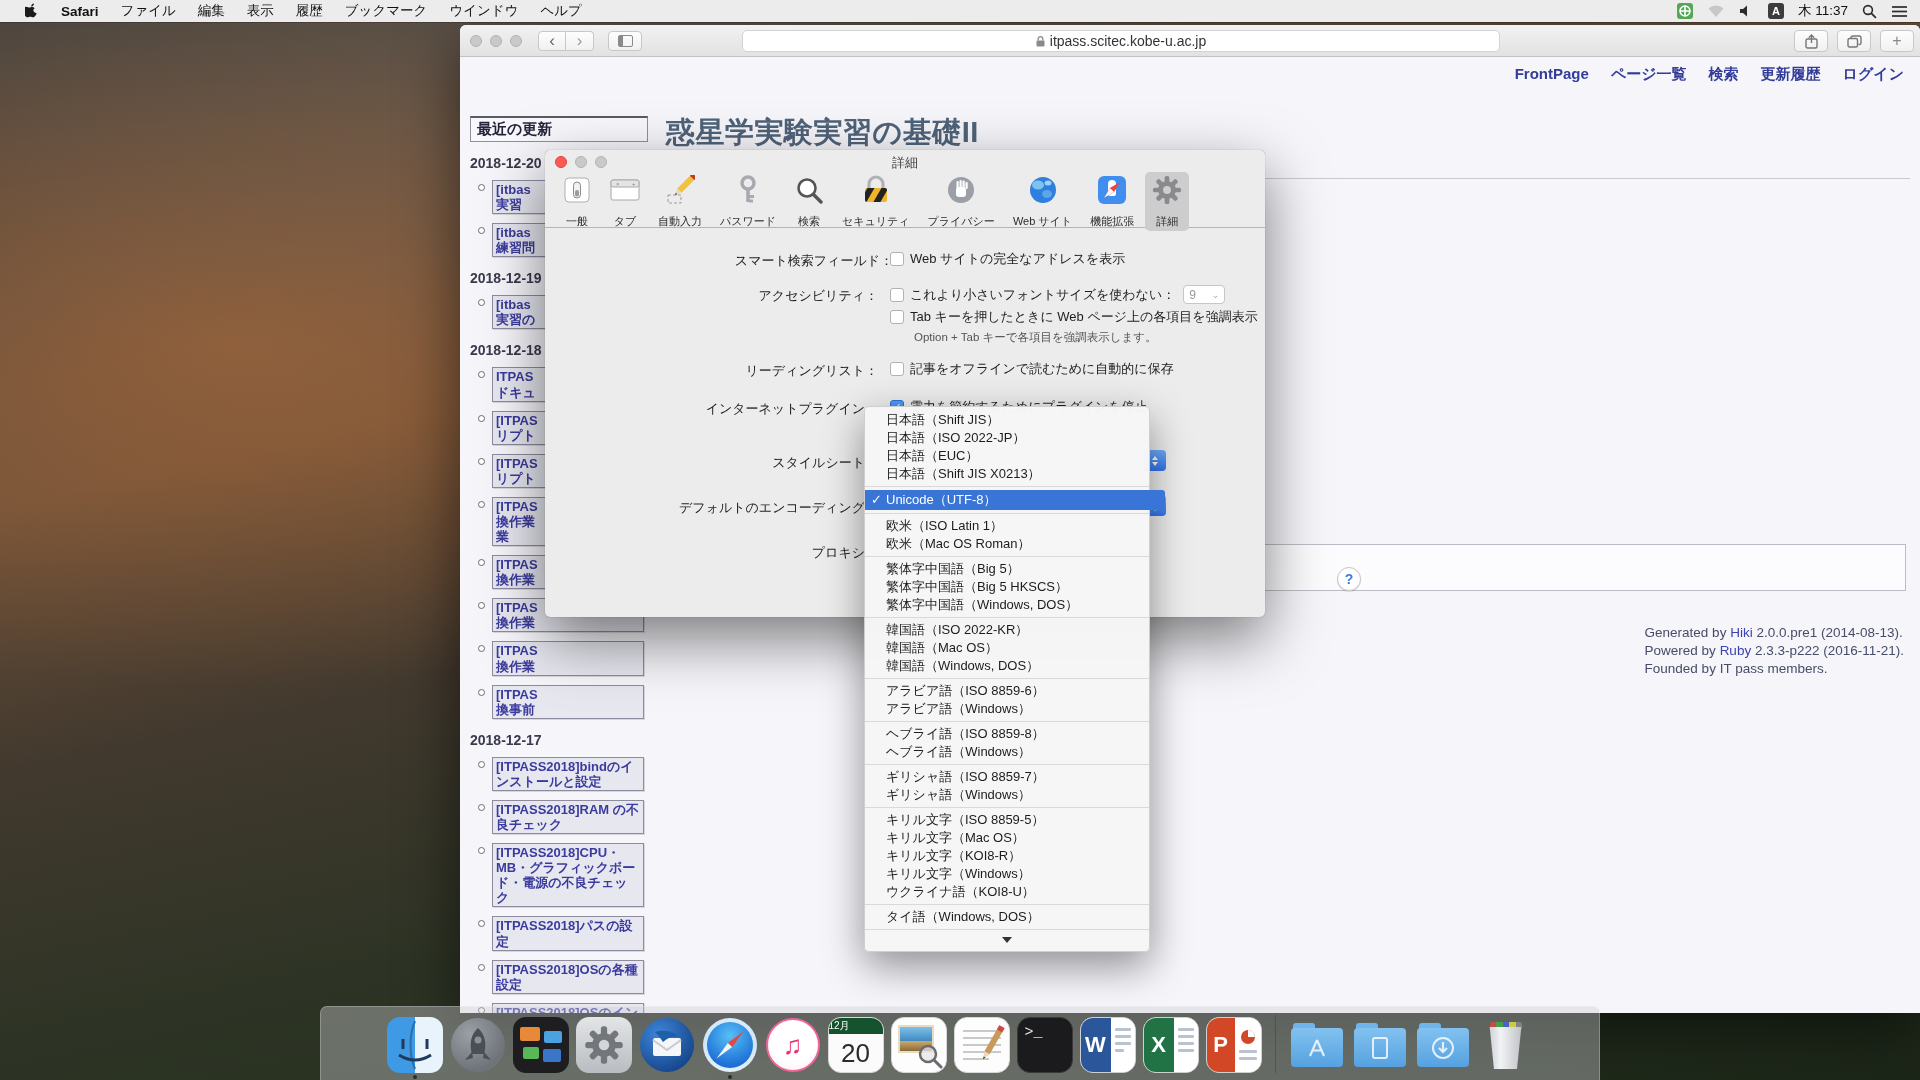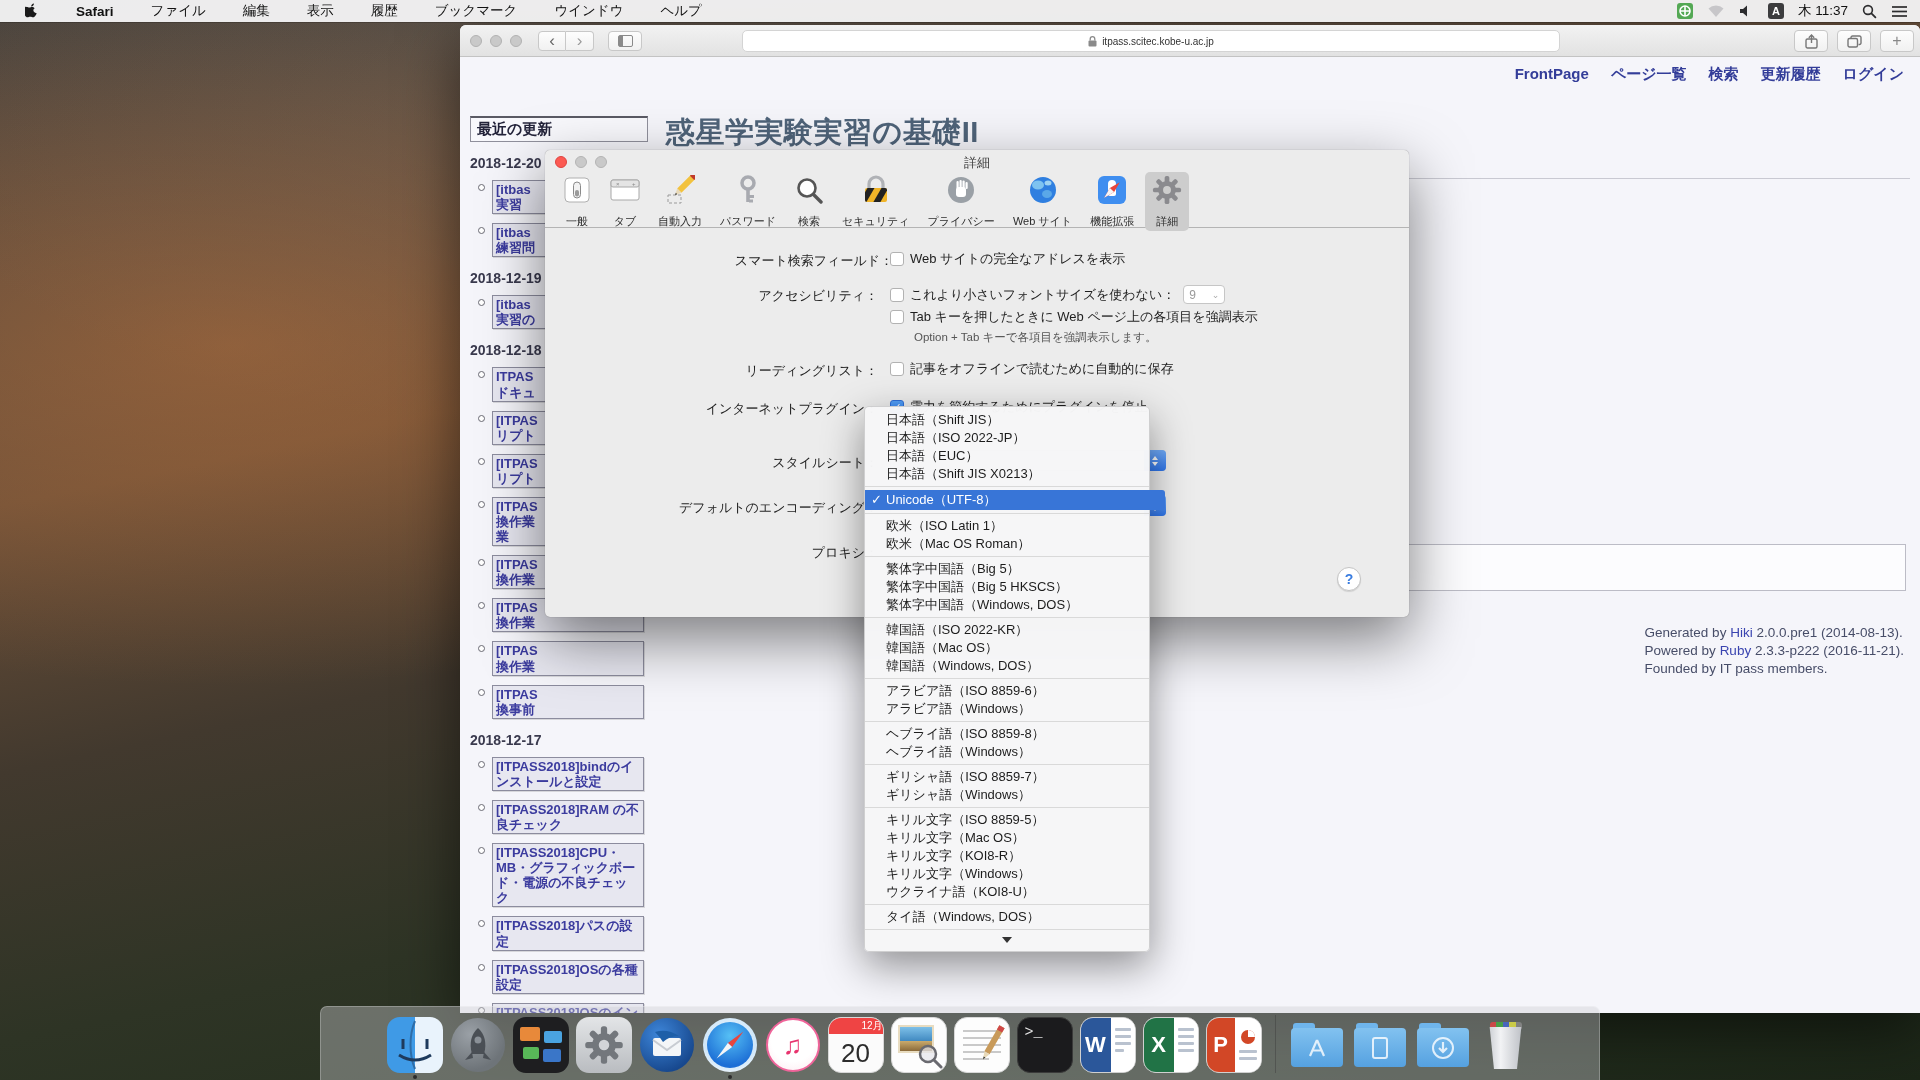--- a/index.html
+++ b/index.html
@@ -7,43 +7,43 @@
   body { font-family:"Liberation Sans","DejaVu Sans",sans-serif; }
   #screen { position:relative; width:1920px; height:1080px; overflow:hidden;
     background:
       radial-gradient(60% 45% at 12% 32%, rgba(190,115,60,.50), rgba(0,0,0,0) 70%),
       radial-gradient(50% 40% at 30% 12%, rgba(120,110,100,.35), rgba(0,0,0,0) 70%),
       linear-gradient(168deg,#4a443e 0%,#5a4a3c 22%,#6b4f38 34%,#42392e 52%,#2e3425 70%,#25301f 84%,#1c2618 100%);
   }
   
   .menubar { position:absolute; left:0; top:0; width:1920px; height:22px; background:rgba(247,247,248,.94);
     display:flex; align-items:center; font-size:13.5px; color:#111; box-shadow:0 1px 0 rgba(0,0,0,.18); z-index:40;}
-  .menubar .left { display:flex; align-items:center; gap:15px; padding-left:14px; }
+  .menubar .left { display:flex; align-items:center; gap:0; padding-left:14px; }
   .mb-item { padding:0 11px; height:22px; display:flex; align-items:center; white-space:nowrap;}
   .mb-app { font-weight:bold; }
   .menubar .right { margin-left:auto; display:flex; align-items:center; gap:14px; padding-right:12px; }
   .stat-ic { display:flex; align-items:center; }
   .inputsrc { width:16px; height:16px; background:#3c3c3e; color:#fff; border-radius:3px; font-size:11px; font-weight:bold; display:flex; align-items:center; justify-content:center;}
   .mb-time { font-size:13.5px; }
   
   .safari { position:absolute; left:460px; top:25px; width:1460px; height:988px; border-radius:6px 6px 0 0;
     box-shadow:0 18px 60px rgba(0,0,0,.55); background:#f5f5fa; z-index:5; }
   .sf-toolbar { position:absolute; left:0; top:0; right:0; height:32px; background:linear-gradient(#f2f2f2,#e2e2e2);
     border-bottom:1px solid #c3c3c3; border-radius:6px 6px 0 0; display:flex; align-items:center; }
   .lights { display:flex; gap:8px; padding:0 10px 0 10px;}
   .light { width:12px; height:12px; border-radius:50%; background:#c9c9c9; border:1px solid #b2b2b2;}
   .navbtn { width:28px; height:20px; border:1px solid #c8c8c8; background:linear-gradient(#fdfdfd,#f1f1f1); color:#9a9a9a;
     display:flex; align-items:center; justify-content:center; font-size:17px; line-height:1;}
   .navbtn.back { border-radius:4px 0 0 4px; color:#666;}
   .navbtn.fwd  { border-radius:0 4px 4px 0; border-left:none;}
   .sidebtn { margin-left:14px; width:34px; height:20px; border:1px solid #c8c8c8; border-radius:4px; background:linear-gradient(#fdfdfd,#f1f1f1); display:flex; align-items:center; justify-content:center;}
   .sidebtn .pane { width:15px; height:12px; border:1.5px solid #8a8a8a; border-radius:2px; position:relative;}
   .sidebtn .pane::before{ content:""; position:absolute; left:0; top:0; bottom:0; width:4px; background:#8a8a8a;}
-  .urlfield { position:absolute; left:282px; top:5px; width:818px; height:22px; background:#fff; border:1px solid #d4d4d4; border-radius:5px;
-    display:flex; align-items:center; justify-content:center; gap:5px; font-size:10px; color:#333;}
+  .urlfield { position:absolute; left:282px; top:5px; width:758px; height:22px; background:#fff; border:1px solid #d4d4d4; border-radius:5px;
+    display:flex; align-items:center; justify-content:center; gap:5px; font-size:14px; color:#333;}
   .tb-right { position:absolute; right:6px; top:5px; display:flex; gap:9px; align-items:center;}
   .tbbtn { width:34px; height:22px; border:1px solid #c8c8c8; border-radius:4px; background:linear-gradient(#fdfdfd,#f1f1f1);
     display:flex; align-items:center; justify-content:center; color:#777;}
   .plus { font-size:16px; color:#888; }
   
   .page { position:absolute; left:0; top:33px; right:0; bottom:0; background:#f5f5fa; overflow:hidden;}
   .sitenav { position:absolute; right:16px; top:7px; display:flex; gap:22px; font-size:15px; font-weight:bold; color:#333d99;}
   .sitenav span { cursor:pointer; }
   .pgtitle { position:absolute; left:206px; top:55px; font-size:29px; font-weight:bold; color:#4f6379; letter-spacing:.5px;}
   .pgrule { position:absolute; left:196px; top:120px; right:10px; height:1px; background:#c9c9d2;}
@@ -52,21 +52,21 @@
   .pgfooter a { color:#3a44b0; text-decoration:none;}
   
   .wsidebar { position:absolute; left:10px; top:58px; width:178px; }
   .ws-head { background:#f8f8fc; border:1px solid #90909c; border-top:2px solid #5a5a64; font-weight:bold; font-size:15px; color:#23233a; padding:2px 6px; margin-bottom:10px;}
   .ws-date { font-weight:bold; font-size:14px; color:#3a3a4e; margin:13px 0 9px 0;}
   .ws-item { display:flex; gap:7px; margin:0 0 9px 8px; align-items:flex-start;}
   .ws-bullet { width:7px; height:7px; border:1.5px solid #6a6a74; border-radius:50%; background:#fff; margin-top:4px; flex:none;}
   .ws-link { width:152px; background:#e7e7f0; border:1px solid #8c8c9e; box-shadow:1px 1px 0 rgba(0,0,0,.12);
     color:#3b3b9e; font-weight:bold; font-size:13px; line-height:1.16; padding:1px 3px; white-space:pre-line;}
   
-  .prefs { position:absolute; left:545px; top:150px; width:864px; height:467px; background:#ececec; border-radius:5px;
+  .prefs { position:absolute; left:545px; top:150px; width:720px; height:467px; background:#ececec; border-radius:5px;
     box-shadow:0 22px 60px rgba(0,0,0,.5), 0 0 1px rgba(0,0,0,.4); z-index:10;}
   .pf-titlebar { position:absolute; left:0; top:0; right:0; height:20px;}
   .pf-lights { position:absolute; left:10px; top:6px; display:flex; gap:8px;}
   .pf-light { width:12px; height:12px; border-radius:50%;}
   .pf-close { background:#fc5a52; border:1px solid #df4440;}
   .pf-dim { background:#c9c9c9; border:1px solid #b4b4b4;}
   .pf-title { position:absolute; left:0; right:0; top:4px; text-align:center; font-size:13px; color:#3c3c3c;}
   .pf-toolbar { position:absolute; left:0; top:20px; right:0; height:58px; border-bottom:1px solid #b4b4b4;
     display:flex; align-items:flex-start; padding:2px 0 0 10px; gap:4px;}
   .pf-tbitem { display:flex; flex-direction:column; align-items:center; gap:9px; padding:3px 7px 2px 7px; border-radius:5px; font-size:11px; color:#2c2c2c;}
@@ -115,21 +115,21 @@
   .ic-mc i { position:absolute; border-radius:2px;}
   .ic-sysprefs { background:linear-gradient(#e3e5e7,#b9bcc0); display:flex; align-items:center; justify-content:center;}
   .ic-tb { background:radial-gradient(circle at 35% 30%,#3d85d8,#17488e 75%); display:flex; align-items:center; justify-content:center;}
   .ic-safari { background:radial-gradient(circle at 50% 35%,#e8f4fd,#cfe6f8 60%,#ffffff); display:flex; align-items:center; justify-content:center;}
   .saf-face { width:46px; height:46px; border-radius:50%; background:radial-gradient(circle at 50% 30%,#56c0f5,#1d6fd6 75%); position:relative;}
   .needle { position:absolute; left:50%; top:50%; width:6px; height:38px; transform:translate(-50%,-50%) rotate(45deg);}
   .needle::before { content:""; position:absolute; left:0; top:0; width:0; height:0; border-left:3px solid transparent; border-right:3px solid transparent; border-bottom:19px solid #e8453c;}
   .needle::after { content:""; position:absolute; left:0; bottom:0; width:0; height:0; border-left:3px solid transparent; border-right:3px solid transparent; border-top:19px solid #f4f6f8;}
   .ic-itunes { background:radial-gradient(circle at 50% 40%,#ffffff 55%,#fde8ef); border:2px solid #f0649a; display:flex; align-items:center; justify-content:center; color:#e8336e; font-size:26px;}
   .ic-cal { background:#fbfbfb; overflow:hidden; display:flex; flex-direction:column; border:1px solid #d8d8d8;}
-  .cal-top { height:16px; background:#ef4444; color:#fff; font-size:10px; text-align:right; line-height:16px;}
+  .cal-top { height:16px; background:#14532d; color:#fff; font-size:10px; text-align:left; line-height:16px;}
   .cal-day { flex:1; display:flex; align-items:center; justify-content:center; font-size:26px; color:#2c2c2c; font-weight:300;}
   .ic-preview { background:#fdfdfd; border:1px solid #d8d8d8; position:relative; overflow:hidden;}
   .ic-textedit { background:#fdfdfd; border:1px solid #d8d8d8; position:relative; overflow:hidden;}
   .te-line { position:absolute; left:8px; right:8px; height:2px; background:#c9c9c9;}
   .ic-terminal { background:#1b1b1d; color:#e8e8e8; font-family:"Liberation Mono","DejaVu Sans Mono",monospace; font-size:15px; padding:6px 0 0 7px; border:1px solid #3a3a3a;}
   .ic-office { display:flex; overflow:hidden; background:#fff; border:1px solid #d0d0d0;}
   .off-l { width:30px; display:flex; align-items:center; justify-content:center; color:#fff; font-weight:bold; font-size:22px;}
   .off-r { flex:1; background:#fff; display:flex; flex-direction:column; gap:4px; padding:10px 4px 0 4px;}
   .off-r i { height:3px; background:#b9c2cf; border-radius:1px;}
   .ic-folder { position:relative; }

